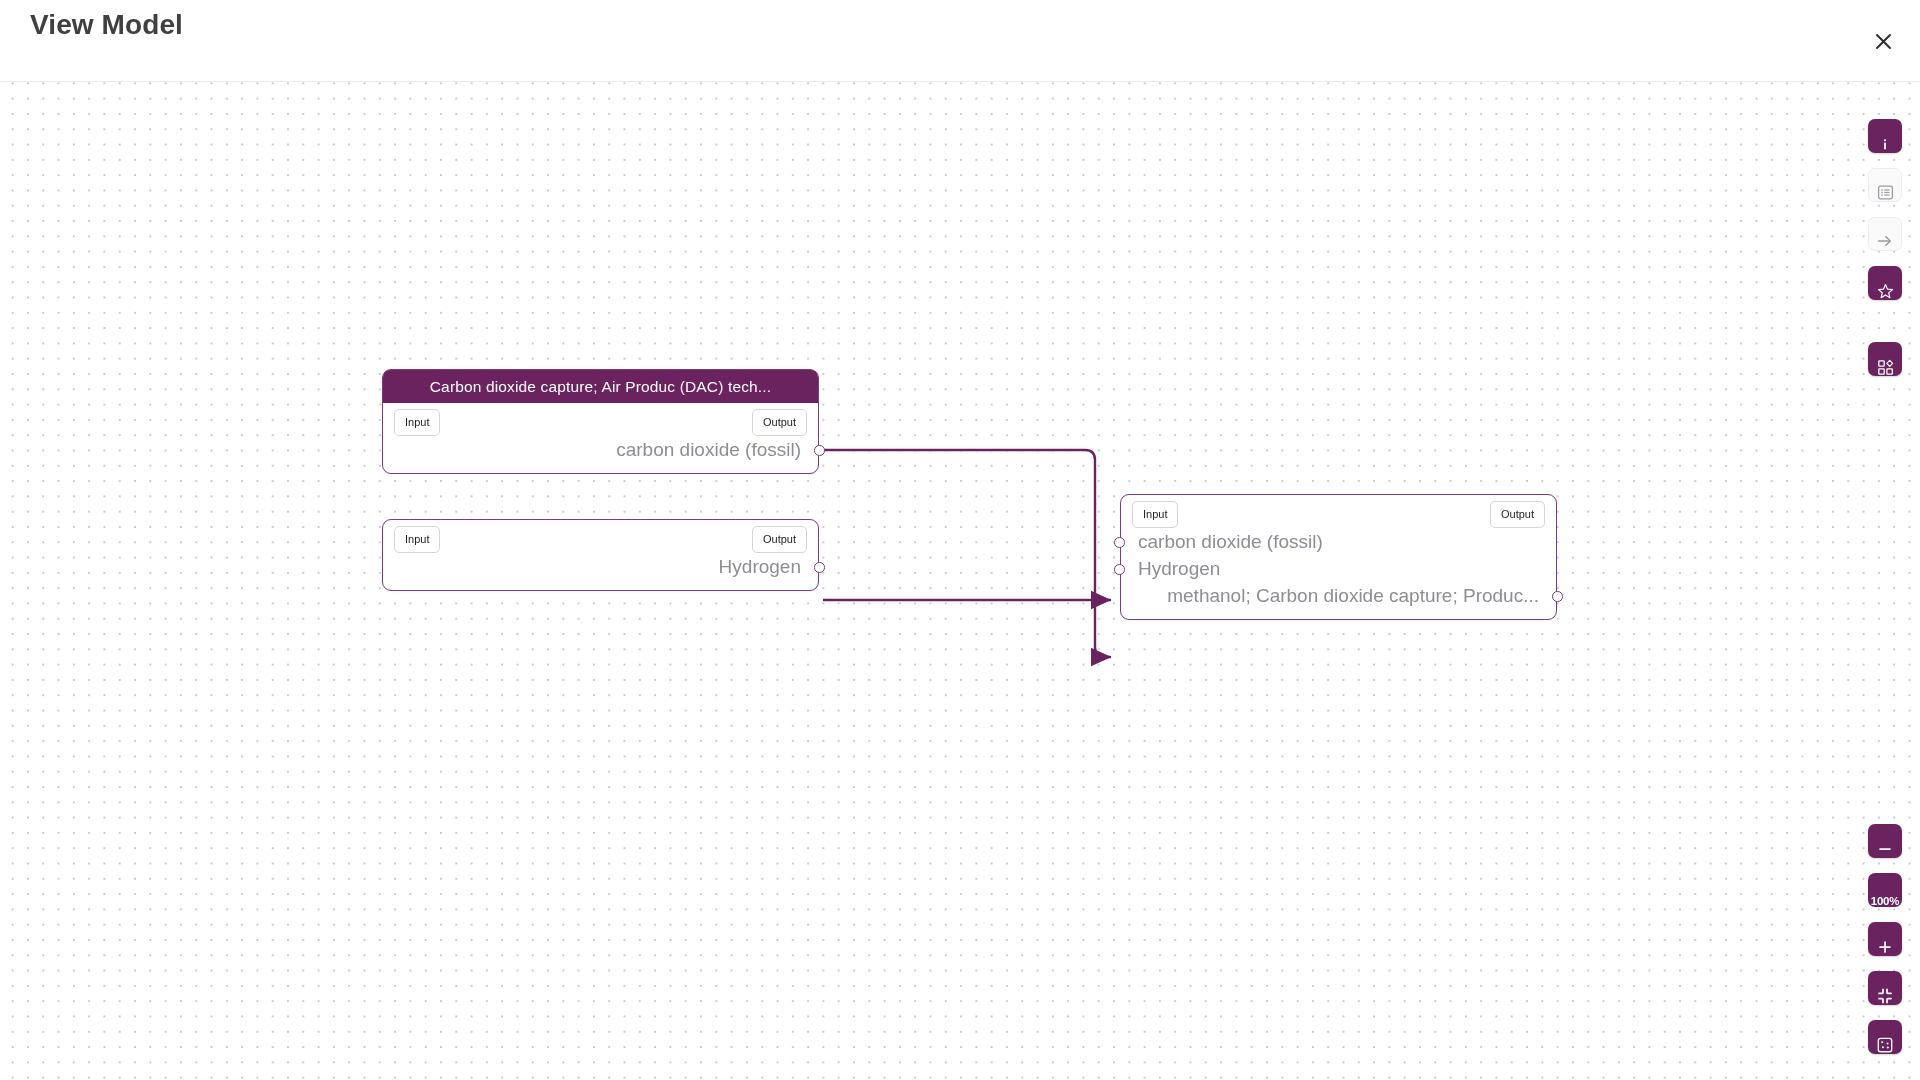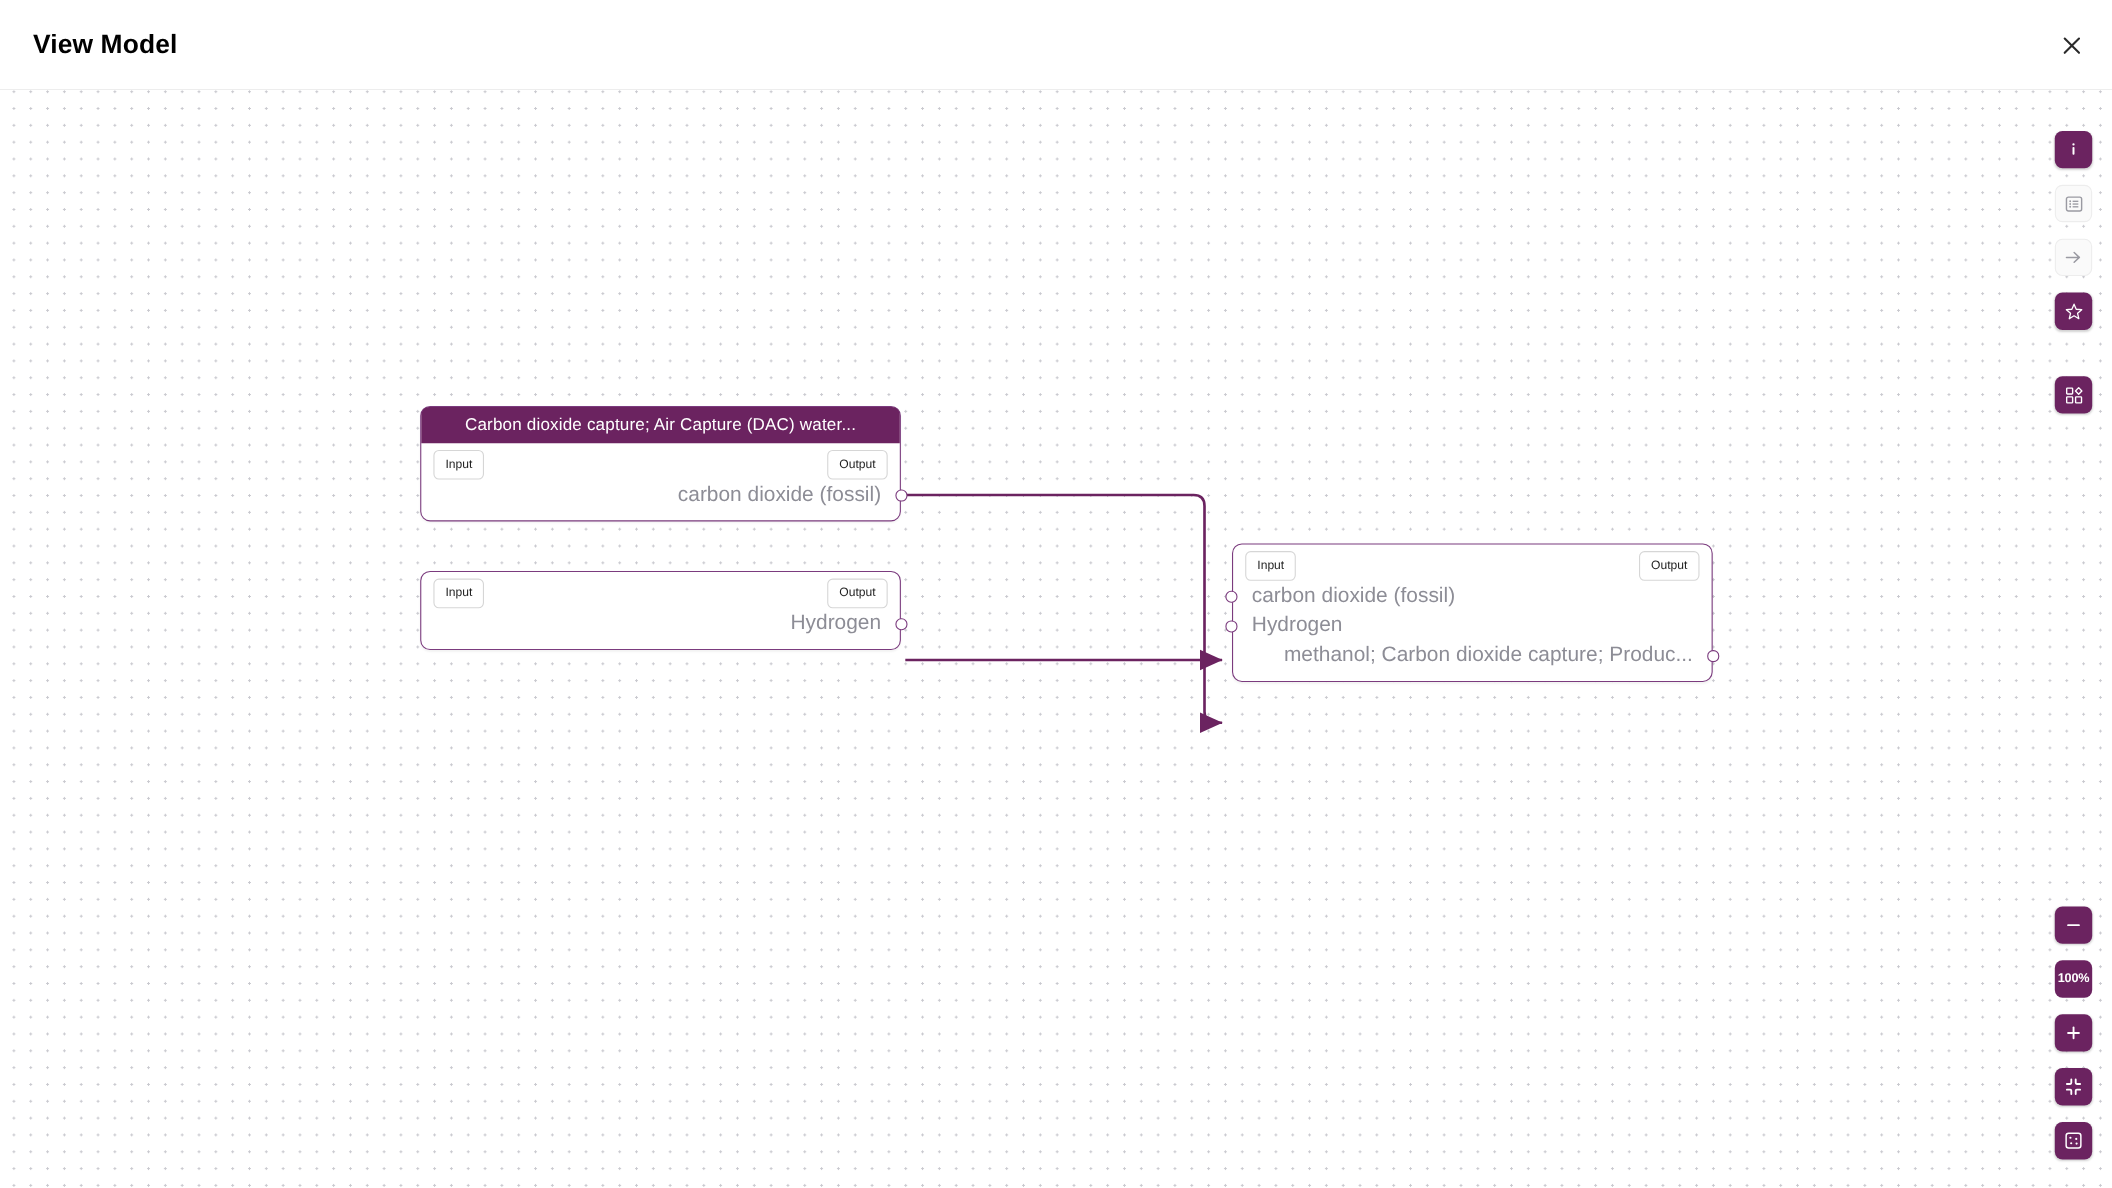--- a/index.html
+++ b/index.html
@@ -19,25 +19,25 @@
     width: 1920px;
     height: 82px;
     background: #ffffff;
     border-bottom: 1px solid #ececec;
     display: flex;
     align-items: center;
   }
   .header-title {
     position: absolute;
     left: 30px;
-    top: 27px;
-    font-size: 24px;
+    top: 9px;
+    font-size: 28px;
     font-weight: 700;
     letter-spacing: .1px;
-    color: #000000;
+    color: #404040;
   }
   .close-btn {
     position: absolute;
     right: 18px;
     top: 22px;
     width: 38px; height: 38px;
     border-radius: 6px;
     display: flex; align-items: center; justify-content: center;
     cursor: pointer;
     background: transparent;
@@ -149,21 +149,21 @@
   .tool-col {
     position: absolute;
     right: 18px;
     display: flex;
     flex-direction: column;
     align-items: center;
   }
   .tool-btn {
     width: 34px; height: 34px;
     border-radius: 7px;
-    display: flex; align-items: center; justify-content: center;
+    display: flex; align-items: flex-end; justify-content: center;
     cursor: pointer;
     margin-bottom: 15px;
     font-size: 15px;
   }
   .tool-btn.filled {
     background: #6b2360;
     color: #ffffff;
     box-shadow: 0 1px 2px rgba(0,0,0,.18);
   }
   .tool-btn.ghost {
@@ -203,21 +203,21 @@
         <path d="M0,0.6 L8.6,4.5 L0,8.4 Z" fill="#6b2360"></path>
       </marker>
     </defs>
 
     <path d="M 823 368 L 1085 368 Q 1095 368 1095 378 L 1095 565 Q 1095 575 1105 575 L 1111 575" stroke="#6b2360" stroke-width="2.4" fill="none" marker-end="url(#arrow)"></path>
 
     <path d="M 823 518 L 1111 518" stroke="#6b2360" stroke-width="2.4" fill="none" marker-end="url(#arrow)"></path>
   </svg>
 
   <div class="node" style="left:382px; top:287px; width:437px;">
-    <div class="node-header">Carbon dioxide capture; Air Capture (DAC) water...</div>
+    <div class="node-header">Carbon dioxide capture; Air Produc (DAC) tech...</div>
     <div class="node-body">
       <div class="io-row">
         <span class="io-chip left">Input</span>
         <span class="io-chip right">Output</span>
       </div>
       <div class="port-row out">
         <span class="lbl">carbon dioxide (fossil)</span>
         <span class="port-dot" style="right:-6.9px; top:8px;"></span>
       </div>
       <div class="node-spacer"></div>

